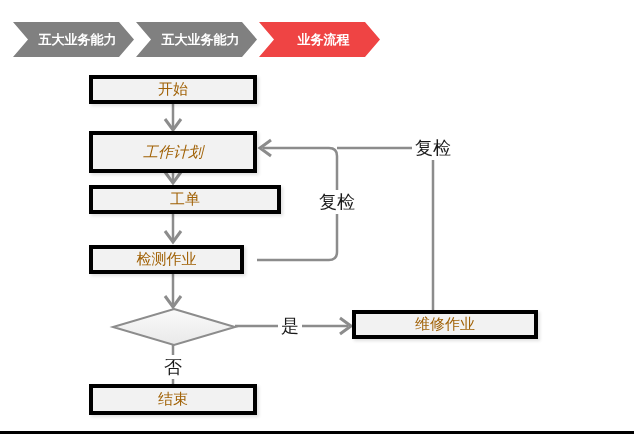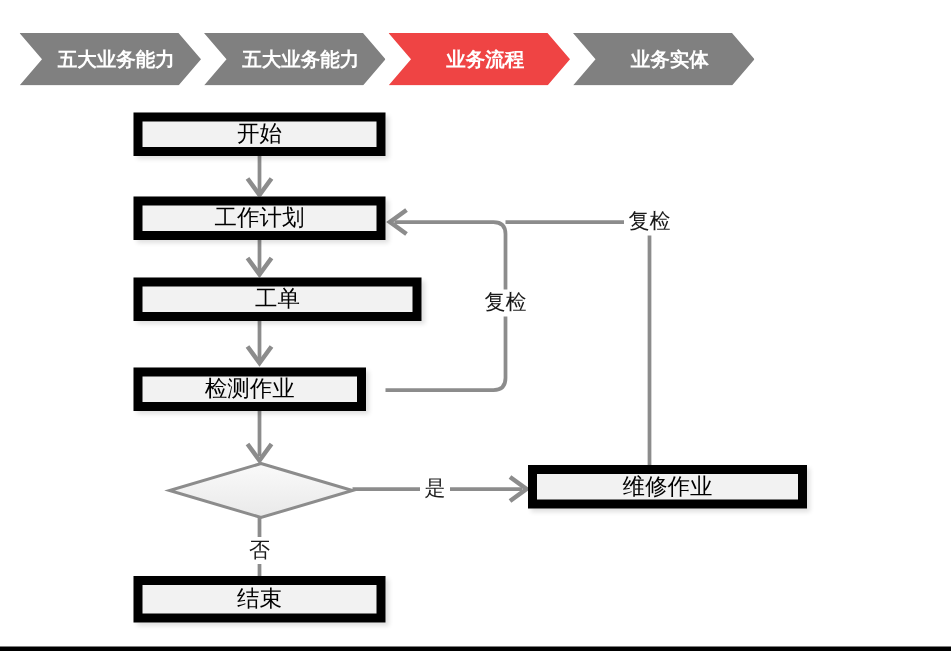--- a/index.html
+++ b/index.html
@@ -21,55 +21,52 @@
     cursor:default; white-space:nowrap;
   }
   .chev.active { background:#ef4444; }
 
   
   .canvas { position:absolute; left:0; top:0; width:634px; height:439px; }
   svg.layer { position:absolute; left:0; top:0; }
 
   .node {
     position:absolute; box-sizing:border-box;
-    border:6px solid #000000; background:#F2F2F2;
+    border:4px solid #000000; background:#F2F2F2;
     display:flex; align-items:center; justify-content:center;
-    font-size:15px; color:#000000;
+    font-size:15px; color:#a16207;
     box-shadow:2px 2px 3px rgba(0,0,0,0.12);
     white-space:nowrap;
   }
   .diamond-label {
     position:absolute; display:flex; align-items:center; justify-content:center;
     font-size:15px; color:#111111; white-space:nowrap;
   }
   .elabel {
     position:absolute; transform:translate(-50%,-50%);
     background:#ffffff; padding:0 3px;
-    font-size:14px; color:#1a1a1a; white-space:nowrap;
+    font-size:18px; color:#1a1a1a; white-space:nowrap;
   }
 
   .bottom-line { position:absolute; left:0; top:431px; width:634px; height:3px; background:#000000; }
 </style>
 </head>
 <body>
 
 <div class="screen">
 
   <div class="nav">
     <div class="chev">
       <span>五大业务能力</span>
     </div>
     <div class="chev">
       <span>五大业务能力</span>
     </div>
     <div class="chev active">
       <span>业务流程</span>
-    </div>
-    <div class="chev">
-      <span>业务实体</span>
     </div>
   </div>
 
   <div class="canvas">
 
     <svg class="layer" width="634" height="439" viewBox="0 0 634 439">
       <defs>
         <linearGradient id="diafill" x1="0" y1="0" x2="0" y2="1">
           <stop offset="0" stop-color="#FAFAFA"></stop>
           <stop offset="1" stop-color="#E9E9E9"></stop>
@@ -103,21 +100,21 @@
         <polyline points="271,140 260,148 271,156" stroke-width="3"></polyline>
       </g>
     </svg>
 
     <div class="elabel" style="left:337px; top:202px;">复检</div>
     <div class="elabel" style="left:433px; top:148px;">复检</div>
     <div class="elabel" style="left:290px; top:326px;">是</div>
     <div class="elabel" style="left:173px; top:367px;">否</div>
 
     <div class="node" style="left:89px; top:75px; width:168px; height:29px;">开始</div>
-    <div class="node" style="left:89px; top:131px; width:168px; height:29px;">工作计划</div>
+    <div class="node" style="left:89px; top:131px; width:168px; height:42px;font-style:italic;">工作计划</div>
     <div class="node" style="left:89px; top:185px; width:192px; height:29px;">工单</div>
     <div class="node" style="left:89px; top:245px; width:155px; height:29px;">检测作业</div>
     <div class="node" style="left:89px; top:384px; width:168px; height:31px;">结束</div>
     <div class="node" style="left:352px; top:310px; width:186px; height:29px;text-align:center;">维修作业</div>
 
   </div>
 
   <div class="bottom-line"></div>
 </div>
 

